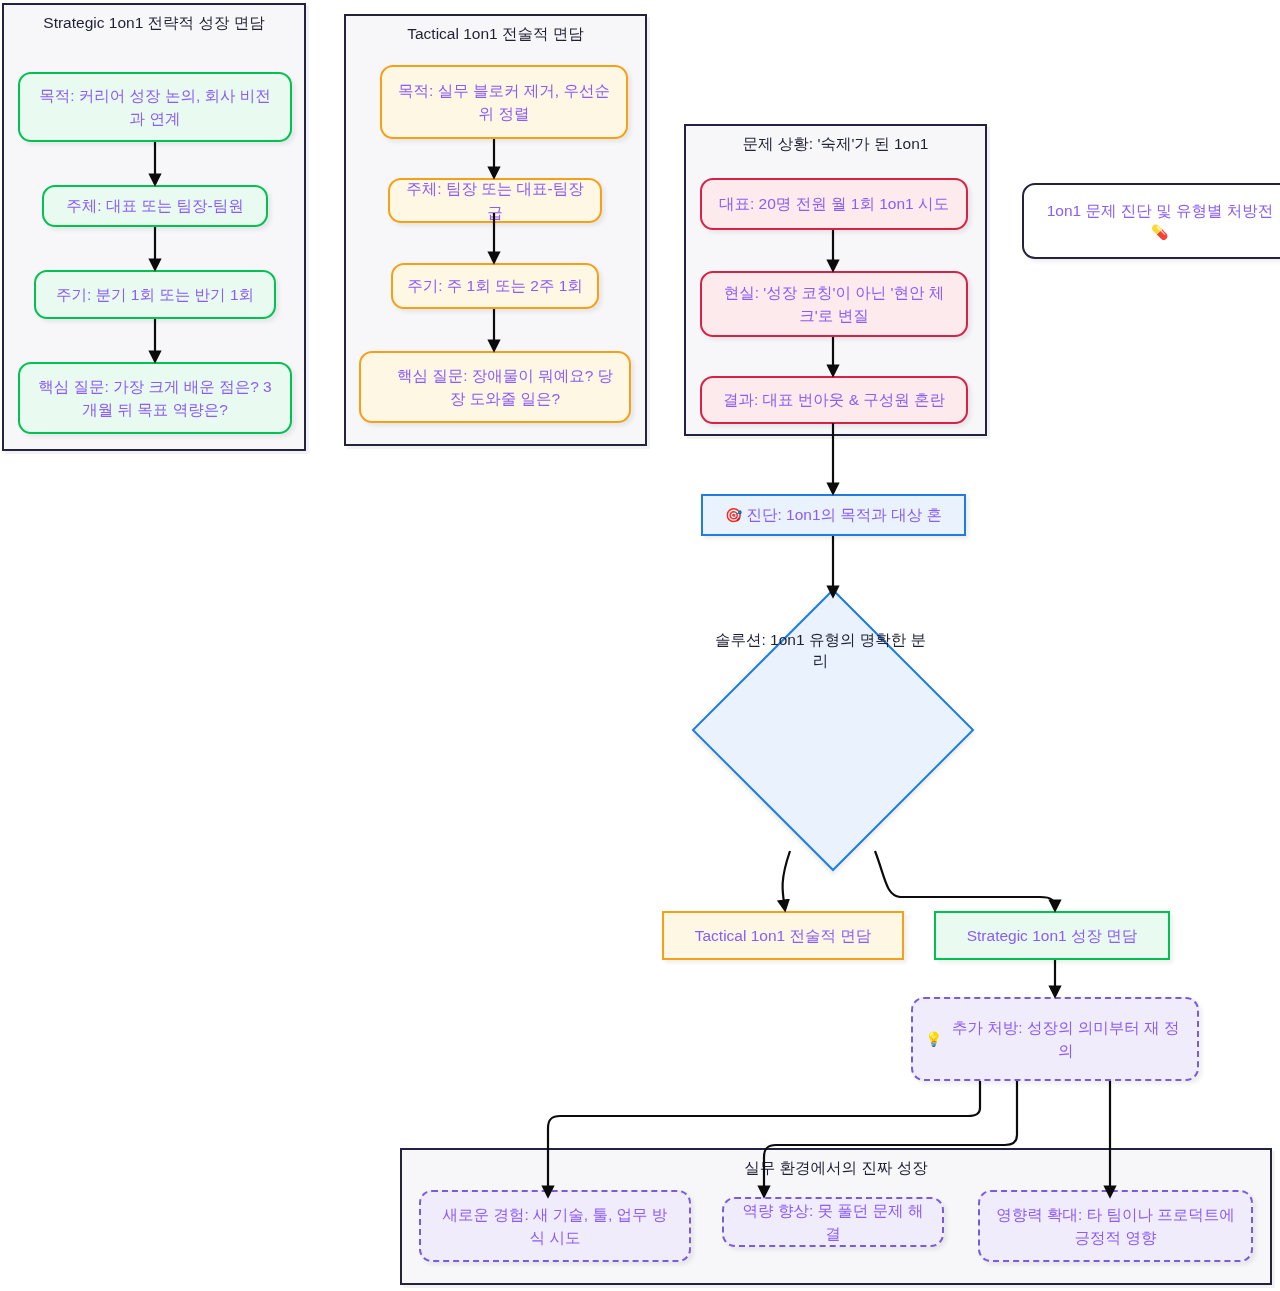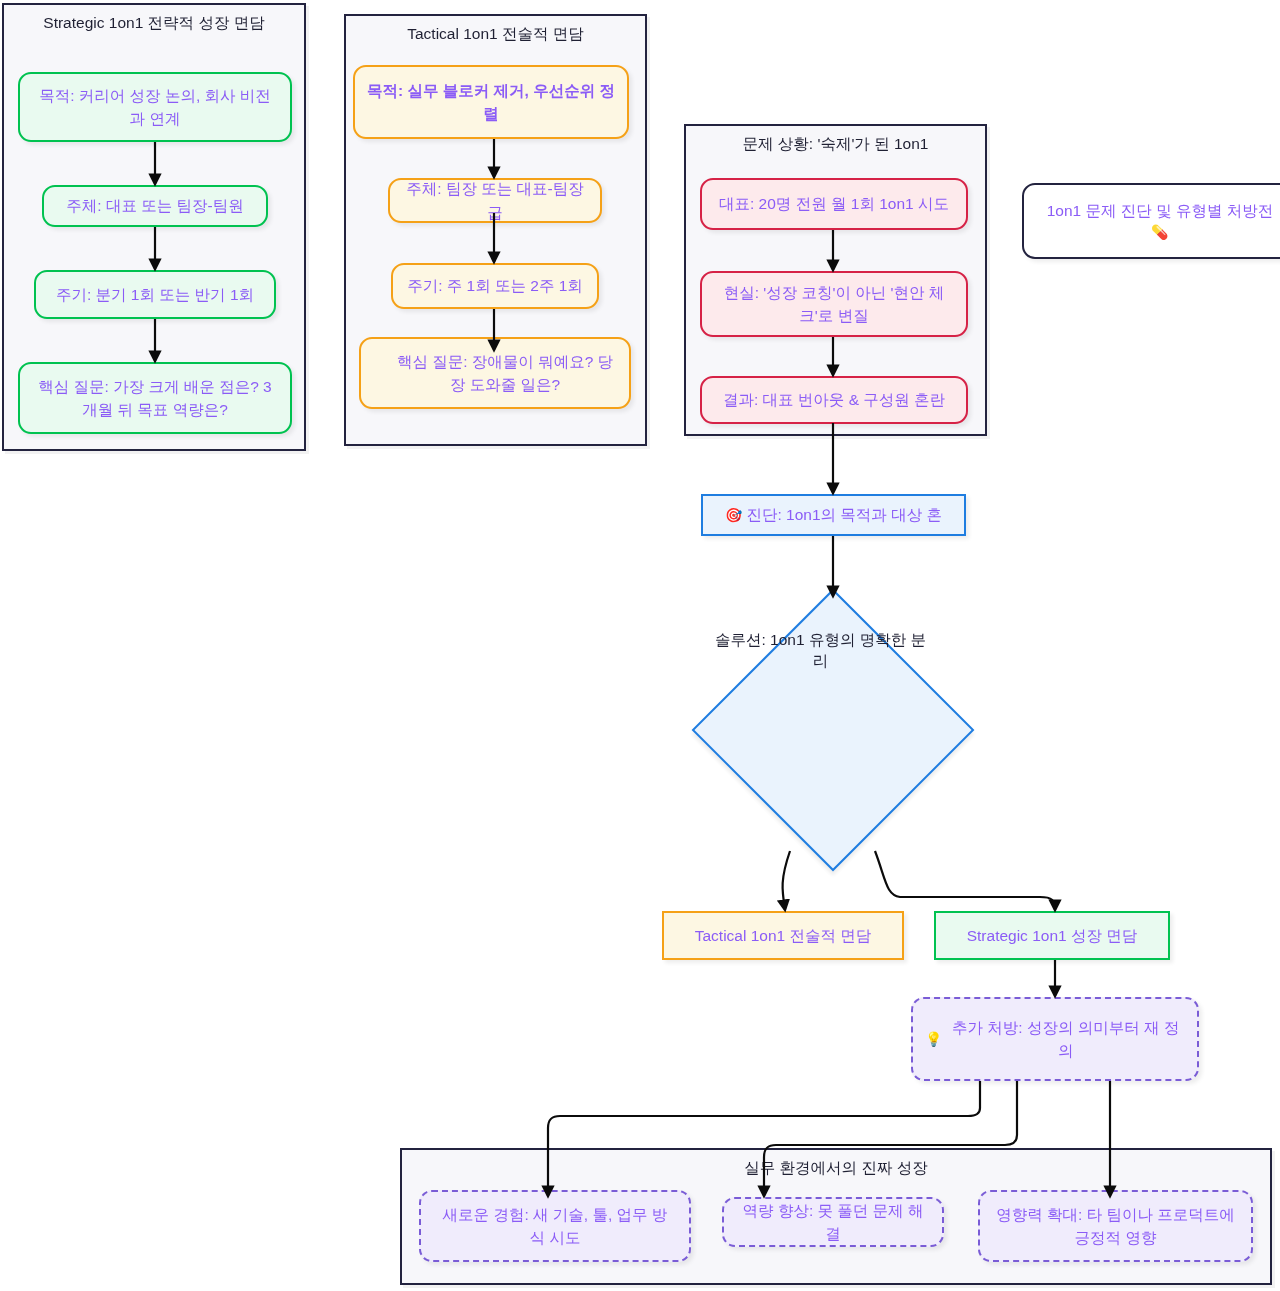--- a/index.html
+++ b/index.html
@@ -198,30 +198,30 @@
   <div class="node n-green" style="left:34px; top:270px; width:242px; height:49px;">
     <span class="lbl">주기: 분기 1회 또는 반기 1회</span>
   </div>
   <div class="node n-green" style="left:18px; top:362px; width:274px; height:72px;">
     <span class="lbl">핵심 질문: 가장 크게 배운 점은? 3 개월 뒤 목표 역량은?</span>
   </div>
 
   <div class="subgraph" style="left:344px; top:14px; width:303px; height:432px;">
     <div class="subgraph-title">Tactical 1on1 전술적 면담</div>
   </div>
-  <div class="node n-orange" style="left:353px; top:65px; width:276px; height:74px;font-weight:bold;">
+  <div class="node n-orange" style="left:380px; top:65px; width:248px; height:74px;">
     <span class="lbl">목적: 실무 블로커 제거, 우선순위 정렬</span>
   </div>
   <div class="node n-orange" style="left:388px; top:178px; width:214px; height:45px;">
     <span class="lbl">주체: 팀장 또는 대표-팀장급</span>
   </div>
   <div class="node n-orange" style="left:391px; top:263px; width:208px; height:46px;">
     <span class="lbl">주기: 주 1회 또는 2주 1회</span>
   </div>
-  <div class="node n-orange" style="left:359px; top:337px; width:272px; height:72px;padding-left:32px;">
+  <div class="node n-orange" style="left:359px; top:351px; width:272px; height:72px;padding-left:32px;">
     <span class="lbl">핵심 질문: 장애물이 뭐예요? 당장 도와줄 일은?</span>
   </div>
 
   <div class="subgraph" style="left:684px; top:124px; width:303px; height:312px;">
     <div class="subgraph-title">문제 상황: '숙제'가 된 1on1</div>
   </div>
   <div class="node n-red" style="left:700px; top:178px; width:268px; height:52px;">
     <span class="lbl">대표: 20명 전원 월 1회 1on1 시도</span>
   </div>
   <div class="node n-red" style="left:700px; top:271px; width:268px; height:66px;">

